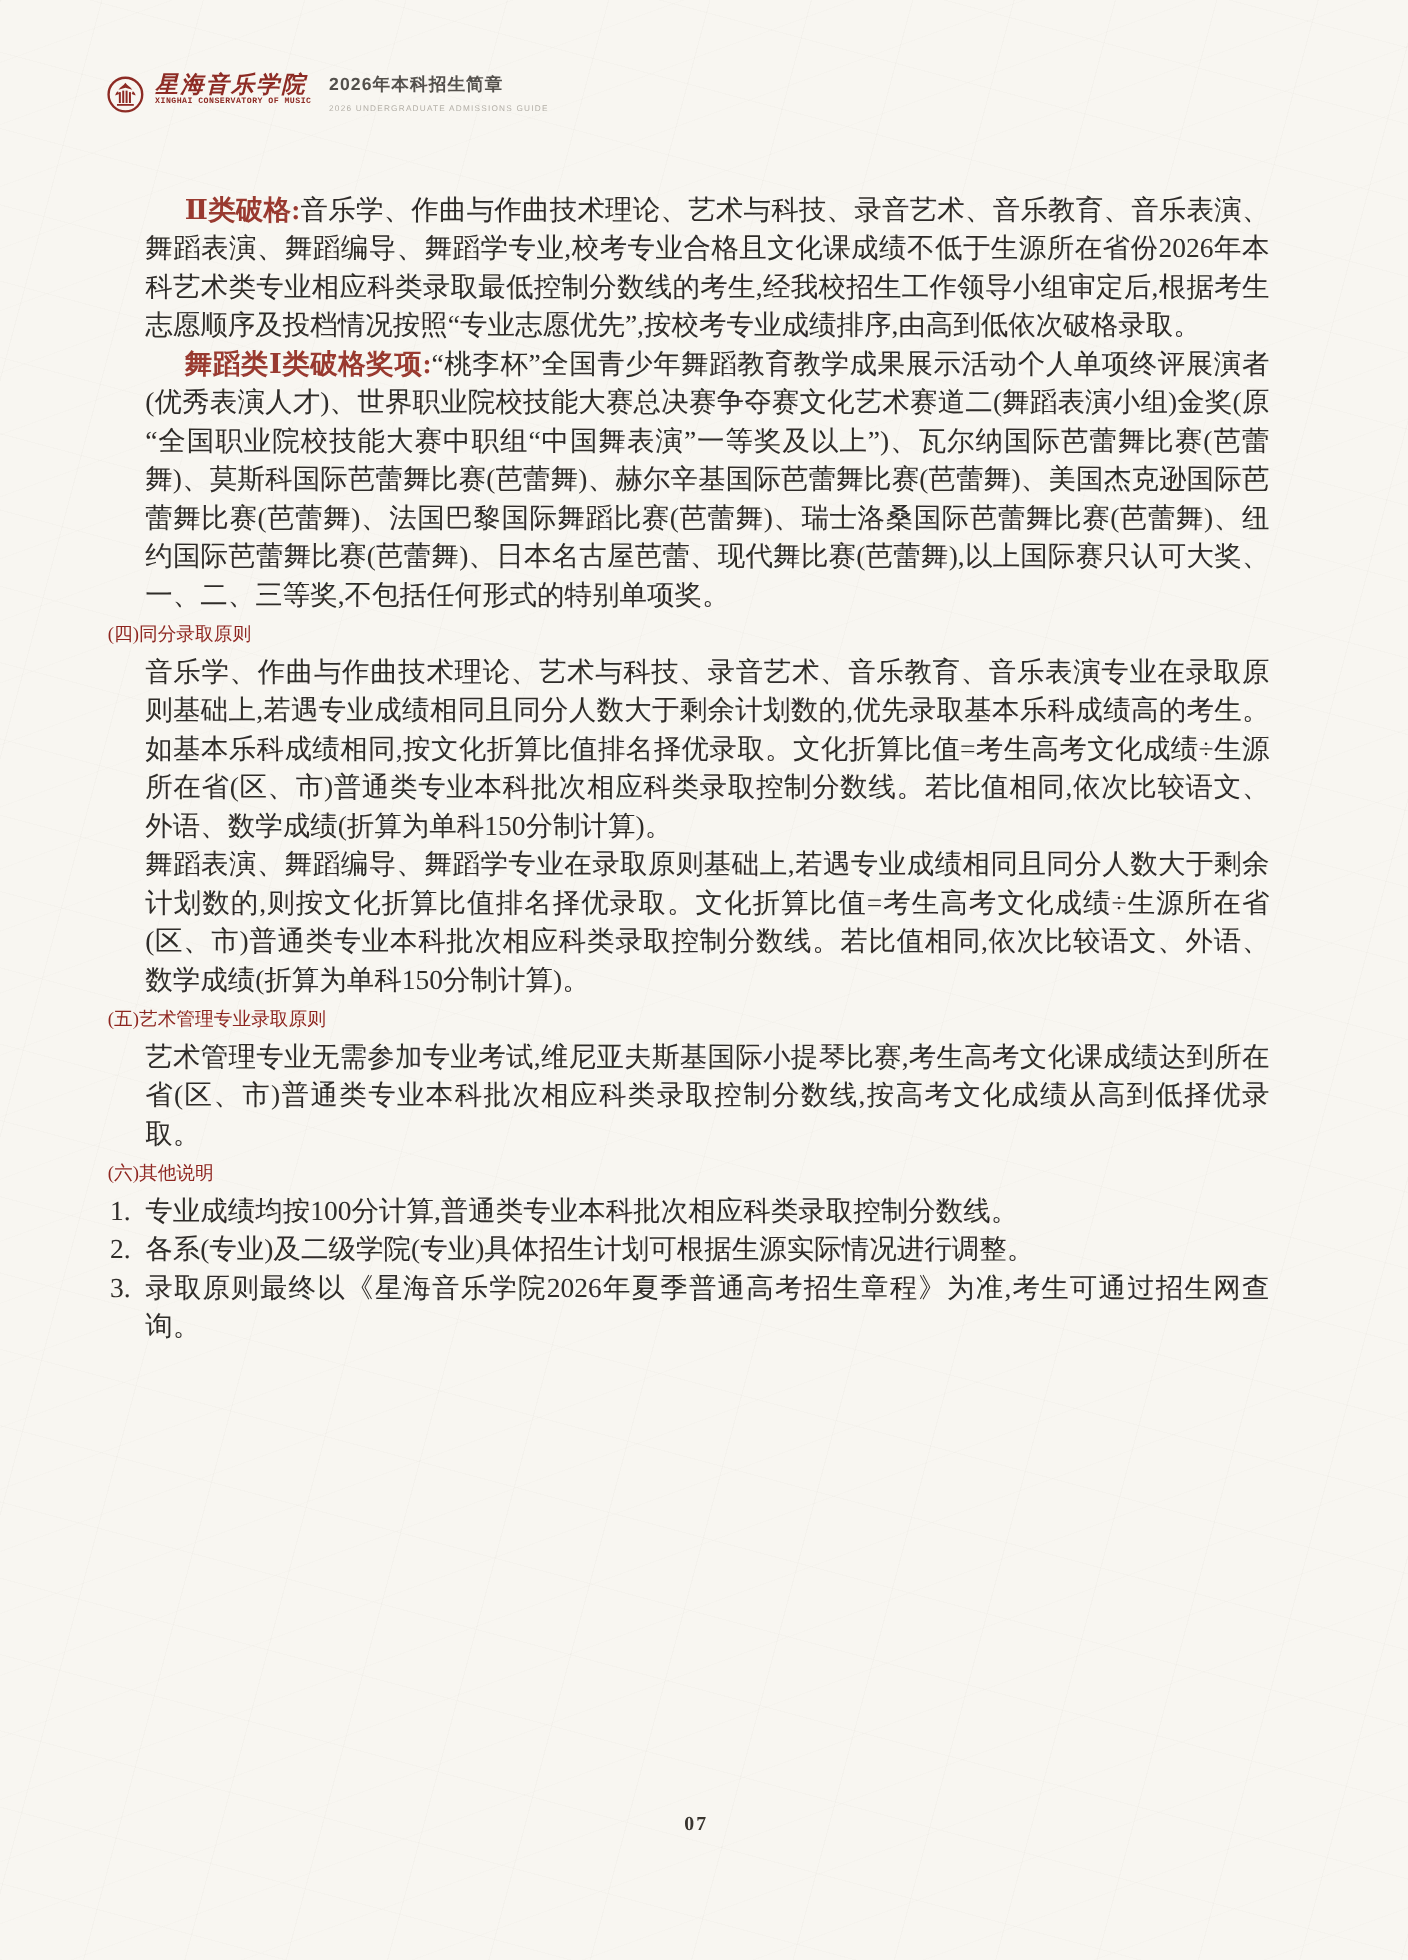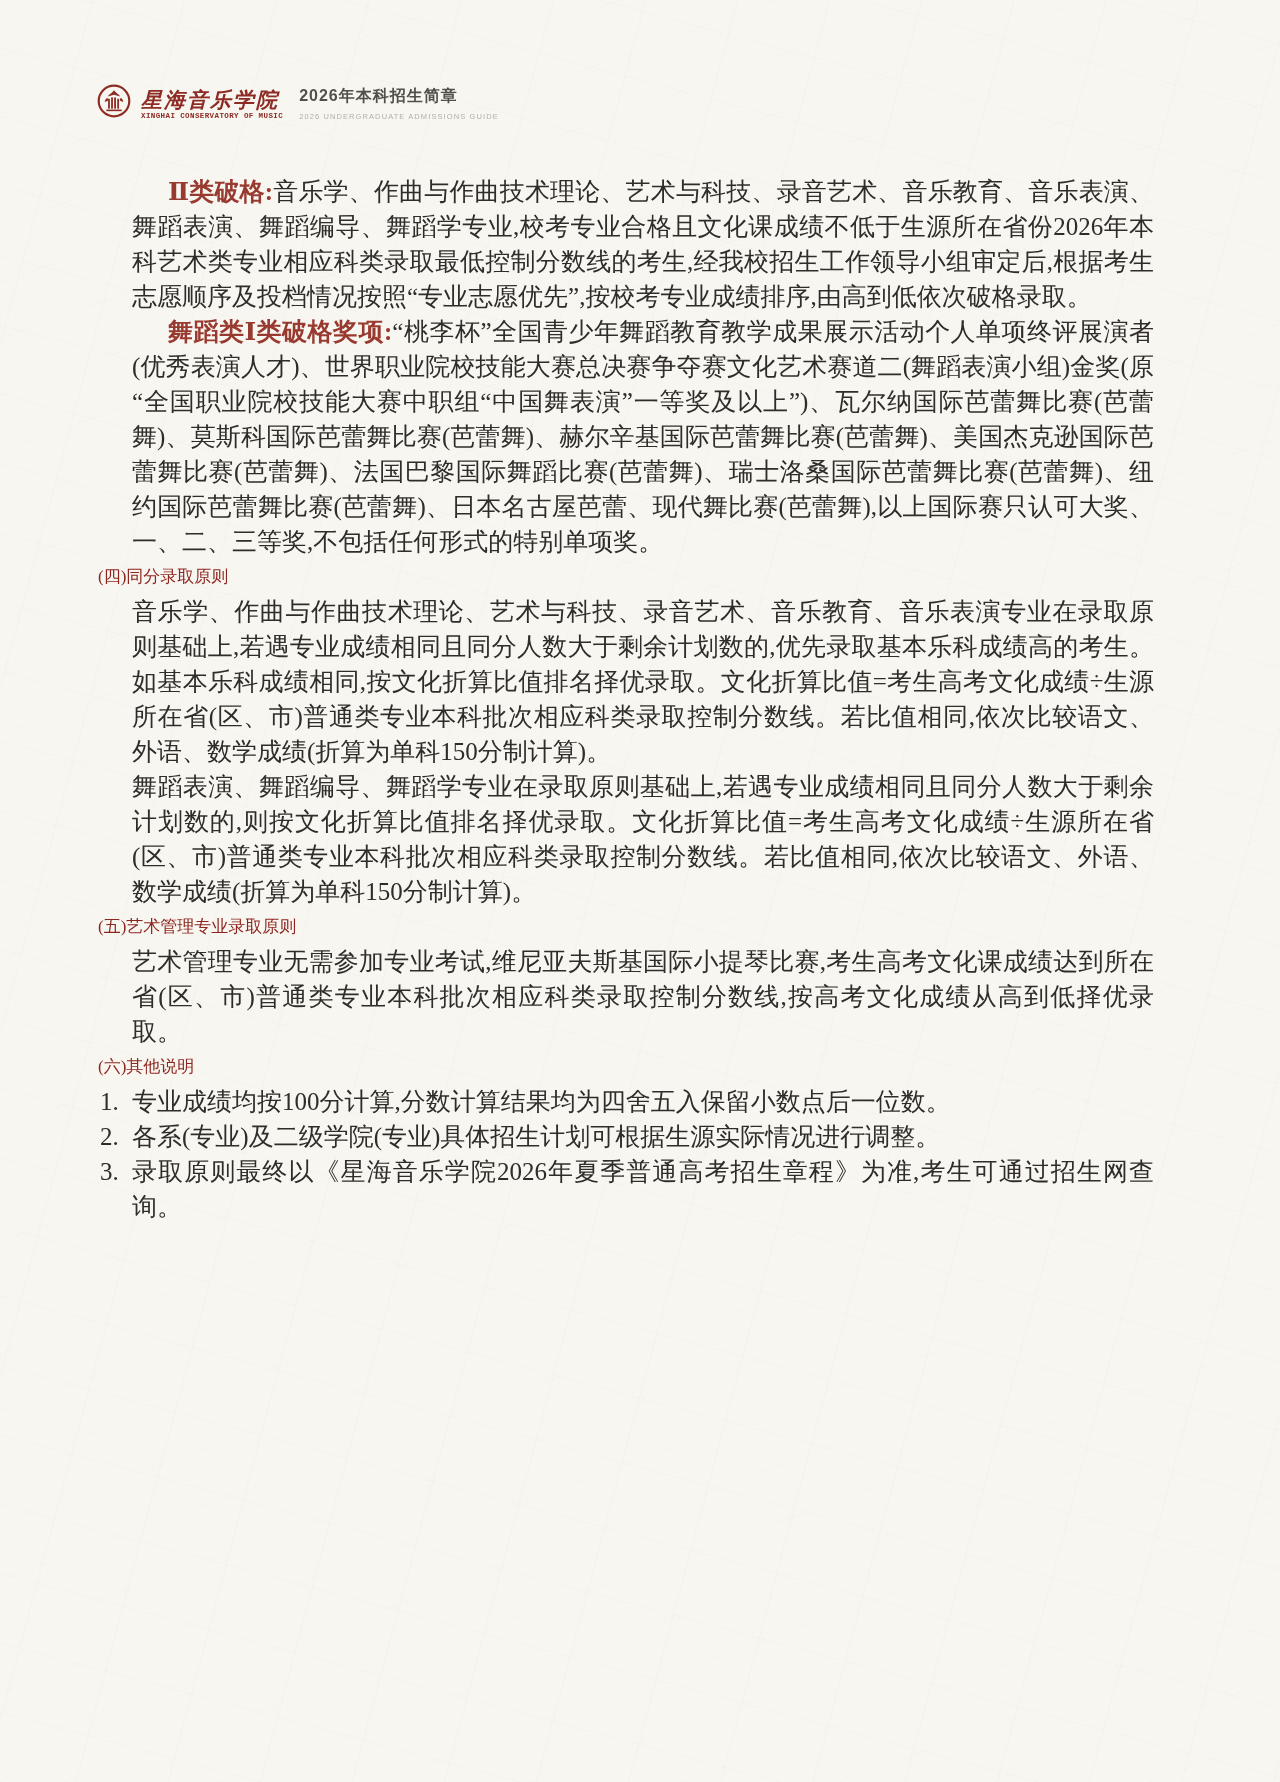--- a/index.html
+++ b/index.html
@@ -9,21 +9,21 @@
     margin:0 auto;
     background-color:#f8f6f1;
     background-image:
       repeating-linear-gradient(105deg, rgba(178,172,160,0.055) 0 1px, transparent 1px 89px),
       repeating-linear-gradient(15deg, rgba(178,172,160,0.045) 0 1px, transparent 1px 67px),
       repeating-linear-gradient(160deg, rgba(190,185,172,0.04) 0 1px, transparent 1px 53px);
     overflow:hidden;
     font-family:"Liberation Serif","DejaVu Serif",serif;
   }
   
-  .hdr{position:absolute;left:96px;top:81px;display:flex;align-items:flex-end;}
+  .hdr{position:absolute;left:96px;top:66px;display:flex;align-items:flex-start;}
   .seal{width:36px;height:40px;display:inline-flex;align-items:center;justify-content:center;}
   .brand{margin-left:9px;}
   .brand-zh{
     font-size:21px;font-weight:bold;font-style:italic;
     letter-spacing:2px;color:#8d2b24;line-height:22px;
     font-family:"DejaVu Serif","Liberation Serif",serif;
   }
   .brand-en{
     font-size:7.5px;letter-spacing:0.4px;color:#8d2b24;line-height:9px;margin-top:1px;
     font-family:Liberation Mono, monospace;font-weight:bold;
@@ -100,22 +100,23 @@
     <p class="para"><span>音乐学、作曲与作曲技术理论、艺术与科技、录音艺术、音乐教育、音乐表演专业在录取原则基础上,若遇专业成绩相同且同分人数大于剩余计划数的,优先录取基本乐科成绩高的考生。如基本乐科成绩相同,按文化折算比值排名择优录取。文化折算比值=考生高考文化成绩÷生源所在省(区、市)普通类专业本科批次相应科类录取控制分数线。若比值相同,依次比较语文、外语、数学成绩(折算为单科150分制计算)。</span></p>
 
     <p class="para"><span>舞蹈表演、舞蹈编导、舞蹈学专业在录取原则基础上,若遇专业成绩相同且同分人数大于剩余计划数的,则按文化折算比值排名择优录取。文化折算比值=考生高考文化成绩÷生源所在省(区、市)普通类专业本科批次相应科类录取控制分数线。若比值相同,依次比较语文、外语、数学成绩(折算为单科150分制计算)。</span></p>
 
     <p class="heading">(五)艺术管理专业录取原则</p>
 
     <p class="para"><span>艺术管理专业无需参加专业考试,维尼亚夫斯基国际小提琴比赛,考生高考文化课成绩达到所在省(区、市)普通类专业本科批次相应科类录取控制分数线,按高考文化成绩从高到低择优录取。</span></p>
 
     <p class="heading">(六)其他说明</p>
 
-    <p class="list"><span class="num">1.</span><span>专业成绩均按100分计算,分数计算结果均为四舍五入保留小数点后一位数。</span></p>
+    <p class="list"><span class="num">1.</span><span>专业成绩均按100分计算,普通类专业本科批次相应科类录取控制分数线。</span></p>
 
     <p class="list"><span class="num">2.</span><span>各系(专业)及二级学院(专业)具体招生计划可根据生源实际情况进行调整。</span></p>
 
     <p class="list"><span class="num">3.</span><span>录取原则最终以《星海音乐学院2026年夏季普通高考招生章程》为准,考生可通过招生网查询。</span></p>
 
   </main>
 
+  <div class="pagenum">07</div>
 
 </div>
 
 </body></html>

